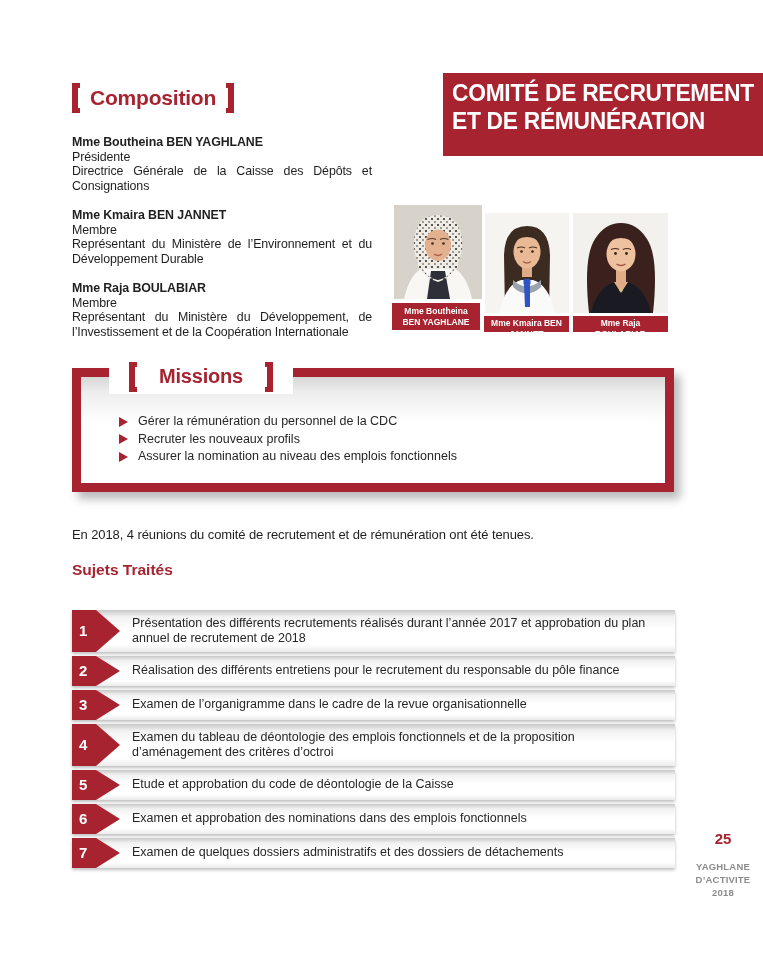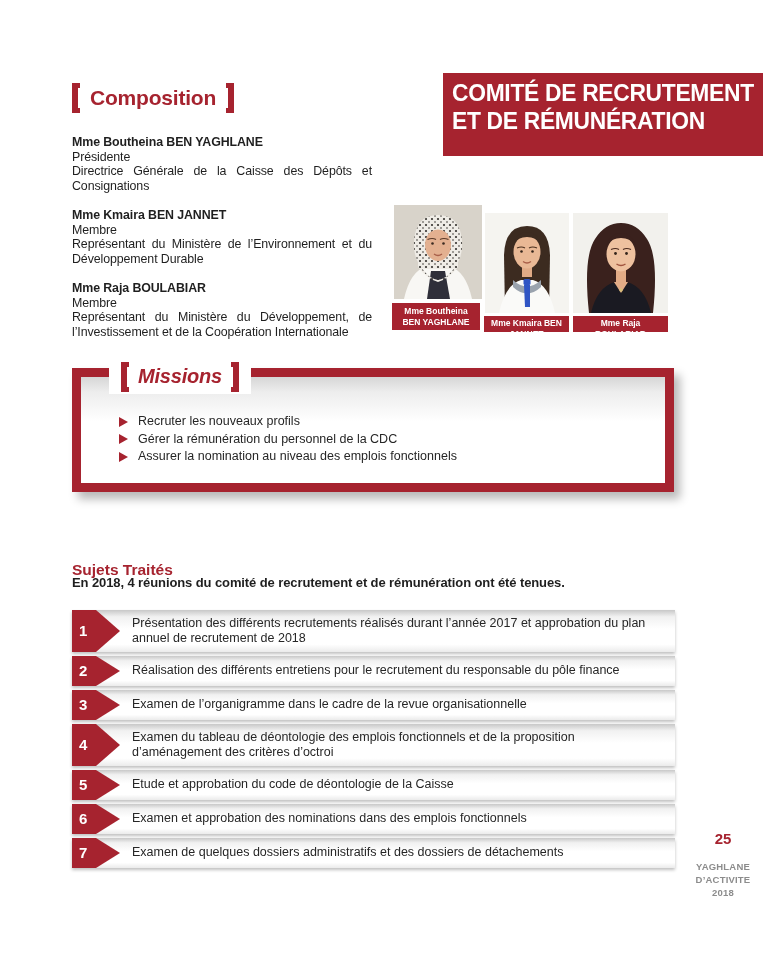--- a/index.html
+++ b/index.html
@@ -54,39 +54,39 @@
 
   
   .missions-box {
     position:absolute; left:72px; top:368px; width:602px; height:124px;
     border:9px solid #A6232F;
     background:linear-gradient(180deg,#d6d6d6 0%,#ededed 14%,#ffffff 42%);
     box-shadow:6px 7px 9px rgba(0,0,0,.28);
   }
   .missions-label {
     position:absolute; top:-18px; left:28px; height:35px;
-    background:#ffffff; padding:0 12px;
-    display:flex; align-items:center; gap:9px;font-style:italic;
+    background:#ffffff; padding:0 20px;
+    display:flex; align-items:center; gap:22px;
   }
   .missions-label .txt { font-size:20px; }
   .missions-list { margin:36px 0 0 38px; list-style:none; }
   .missions-list li {
     display:flex; align-items:center; gap:10px;
     font-size:12.5px; line-height:17.5px; color:#262626;
   }
   .tri {
     width:0; height:0; flex:0 0 auto;
     border-left:9px solid #A6232F;
     border-top:5.5px solid transparent; border-bottom:5.5px solid transparent;
   }
 
   
   .summary {
     position:absolute; left:72px; top:527px; width:640px;
-    font-weight:bold; font-size:13px; letter-spacing:-.1px;margin-top:48px;
+    font-weight:normal; font-size:13px; letter-spacing:-.1px;
   }
   .subjects-heading {
     position:absolute; left:72px; top:561px;
     color:#A6232F; font-weight:bold; font-size:15.5px;
   }
   .subjects { position:absolute; left:72px; top:610px; width:603px; }
   .subject-row {
     position:relative; margin-bottom:4px;
     min-height:30px; display:flex; align-items:center;
     padding:5px 16px 5px 60px;
@@ -220,25 +220,25 @@
 
   <div class="missions-box">
     <div class="missions-label bracket-heading">
       <span class="bracket bracket-l"></span>
       <span class="txt">Missions</span>
       <span class="bracket bracket-r"></span>
     </div>
     <ul class="missions-list">
       <li>
         <span class="tri"></span>
-        <span>Recruter les nouveaux profils</span>
+        <span>Gérer la rémunération du personnel de la CDC</span>
       </li>
       <li>
         <span class="tri"></span>
-        <span>Gérer la rémunération du personnel de la CDC</span>
+        <span>Recruter les nouveaux profils</span>
       </li>
       <li>
         <span class="tri"></span>
         <span>Assurer la nomination au niveau des emplois fonctionnels</span>
       </li>
     </ul>
   </div>
 
   <div class="summary">En 2018, 4 réunions du comité de recrutement et de rémunération ont été tenues.</div>
 

